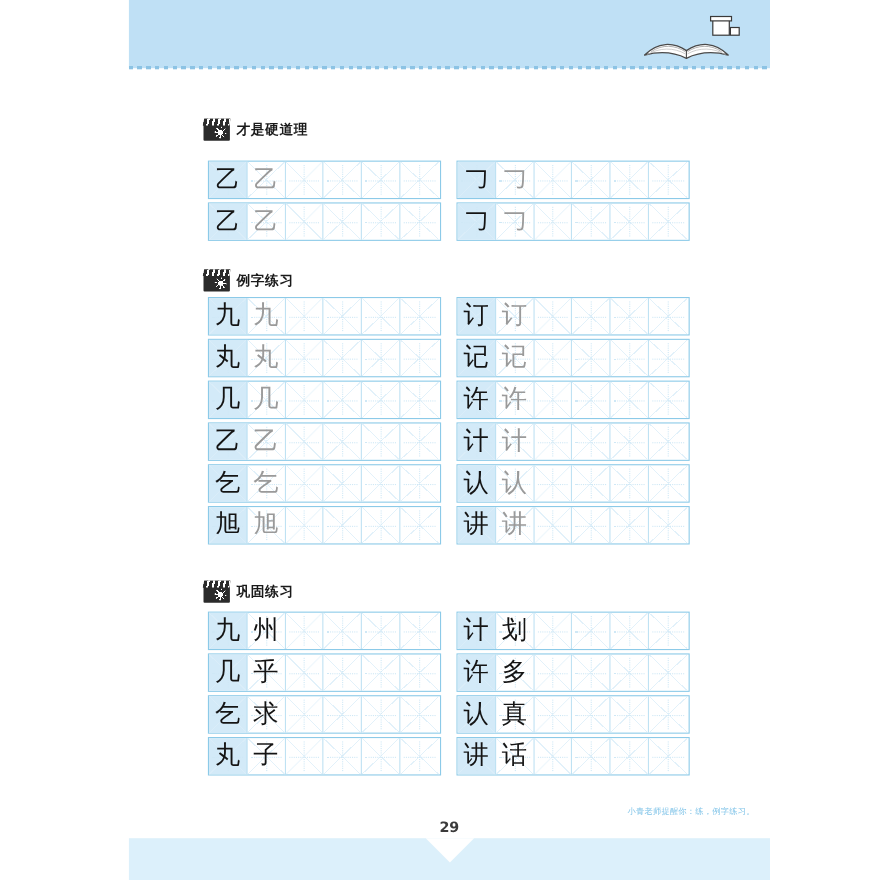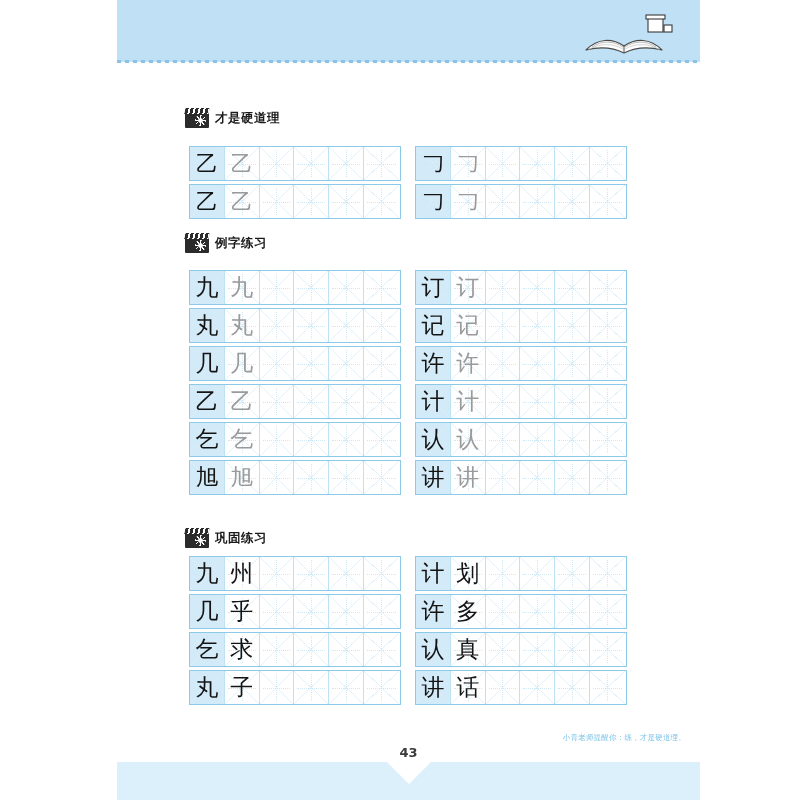--- a/index.html
+++ b/index.html
@@ -374,21 +374,21 @@
         </div>
         <div class="cell" style="width: 34.8px; height: 100%;">
           <span class="diag"></span>
           <span class="guides"></span>
         </div>
         <div class="cell" style="width: 34.8px; height: 100%;">
           <span class="diag"></span>
           <span class="guides"></span>
         </div>
       </div>
-      <div class="section-head" style="top: 233px;">
+      <div class="section-head" style="top: 245px;">
         <span class="slate">
           <span class="board"></span>
           <span class="clap"></span>
           <span class="flower"></span>
         </span>
         <span class="section-label">例字练习</span>
       </div>
       <div class="grid-row" style="left: 72px; top: 270px; width: 210px; height: 33px;">
         <div class="cell filled" style="width: 34.8px; height: 100%;">
           <span class="diag"></span>
@@ -952,18 +952,18 @@
           <span class="diag"></span>
           <span class="guides"></span>
         </div>
         <div class="cell" style="width: 34.8px; height: 100%;">
           <span class="diag"></span>
           <span class="guides"></span>
         </div>
       </div>
     </div>
 
-  <div class="footer-note">小青老师提醒你：练，才是硬道理。</div>
+  <div class="footer-note">小青老师提醒你：练，例字练习。</div>
   <div class="footer-band"></div>
   <div class="footer-notch"></div>
-  <div class="page-no">43</div>
+  <div class="page-no">29</div>
 
 </div>
 
 </body></html>

